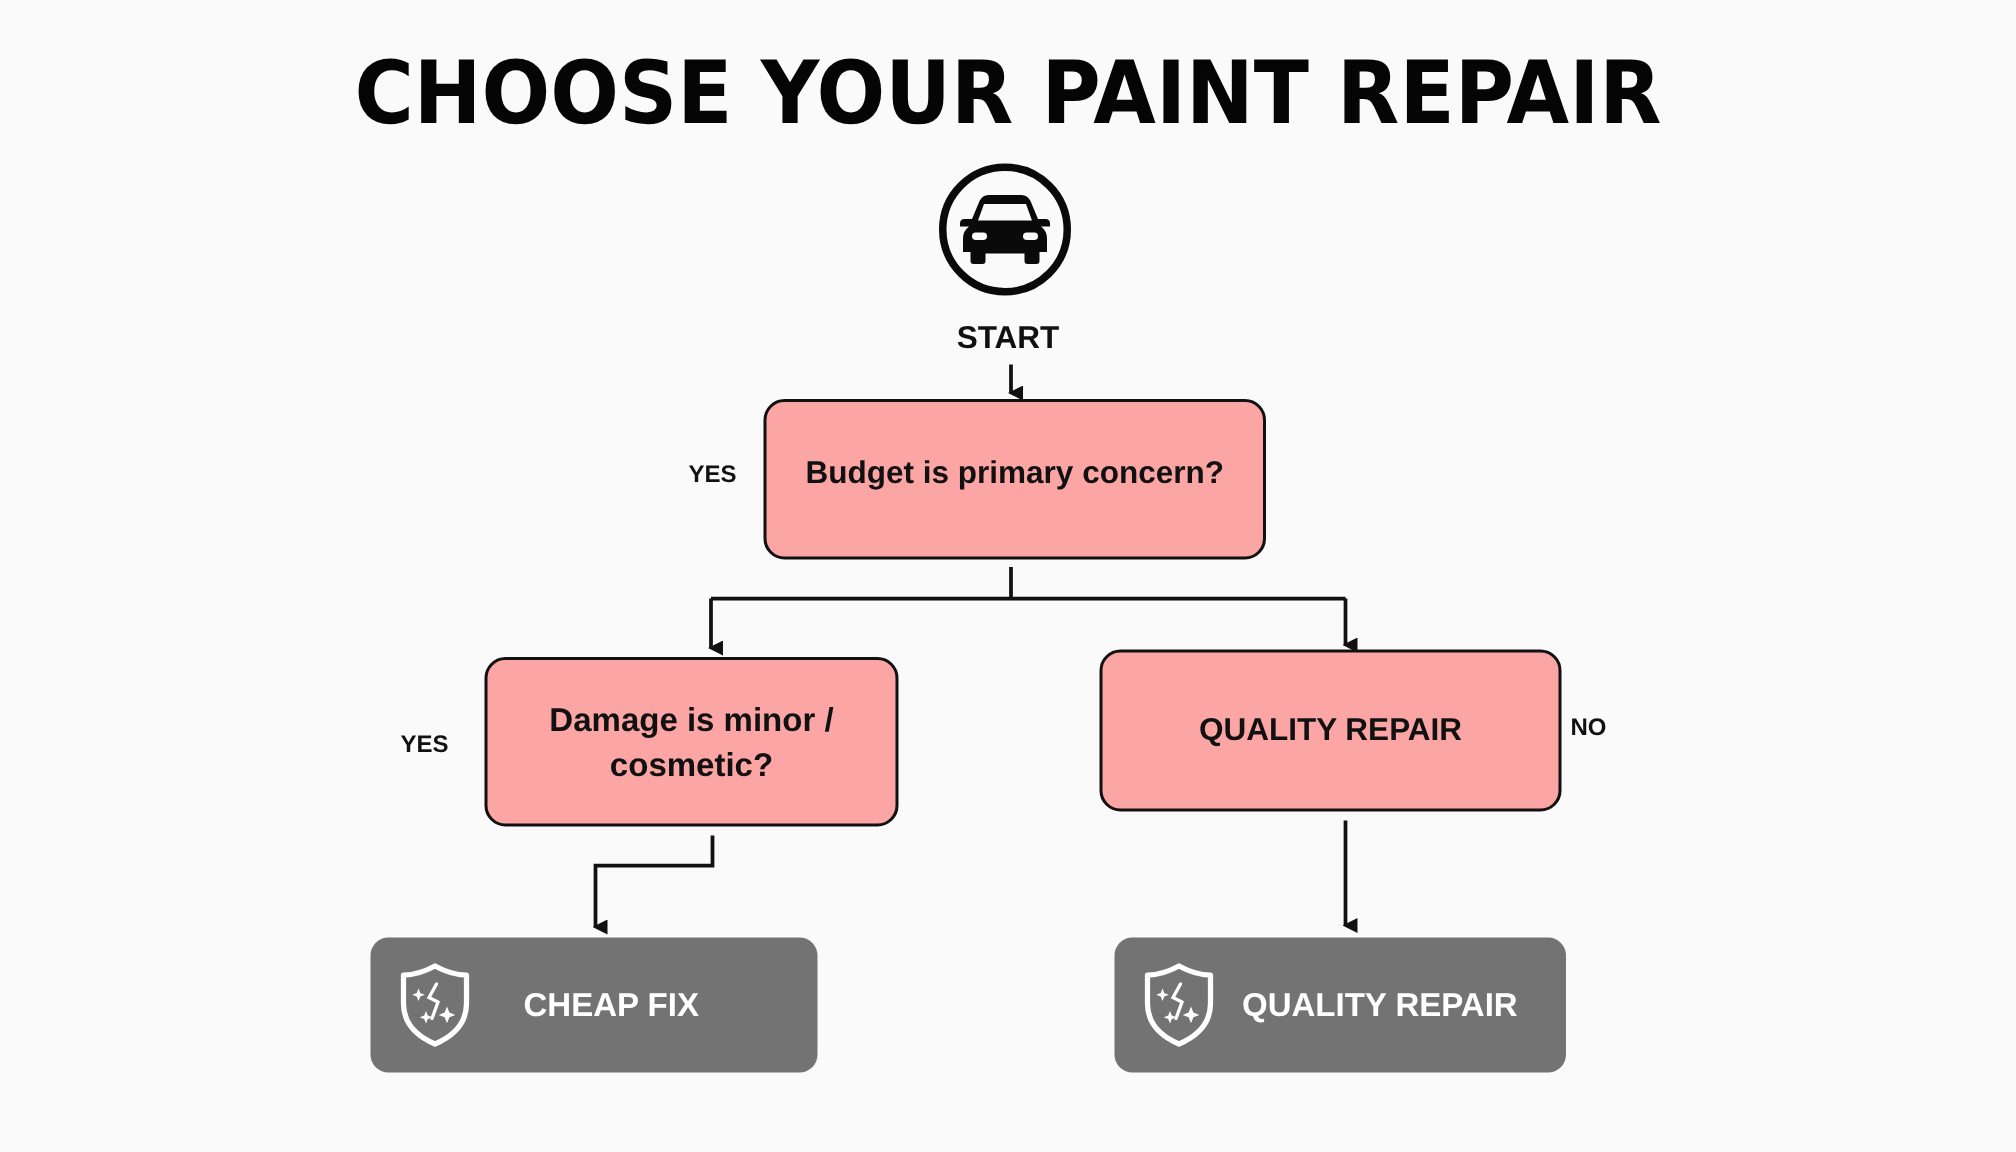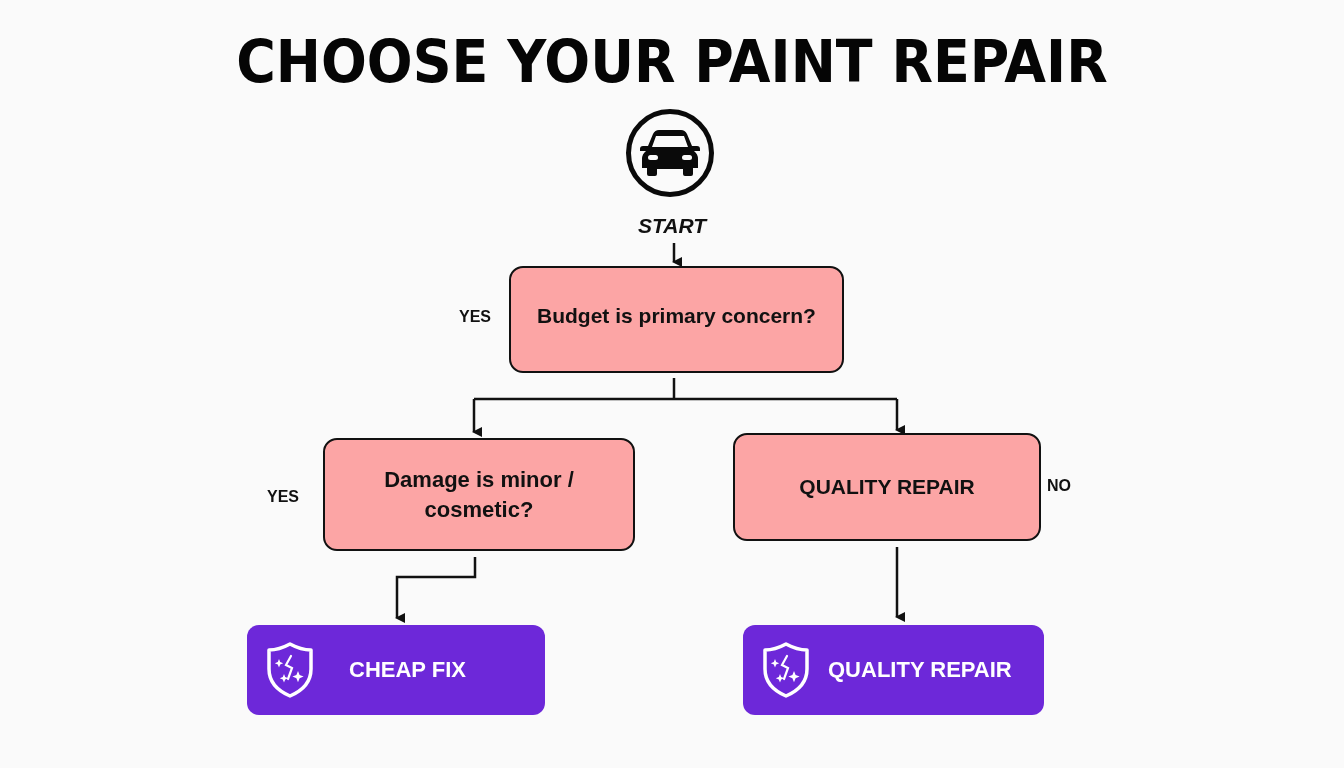--- a/index.html
+++ b/index.html
@@ -16,33 +16,33 @@
     font-size: 58px; letter-spacing: 0px; color: #050505;
     transform: scaleX(0.93); transform-origin: center;
   }
   .start-circle {
     left: 626px; top: 109px; width: 88px; height: 88px;
     border: 5px solid #0a0a0a; border-radius: 50%; box-sizing: border-box;
     display: flex; align-items: center; justify-content: center;
   }
   .start-label {
     left: 610px; top: 214px; width: 124px; text-align: center;
-    font-weight: bold; font-size: 21px; font-style: italic;
+    font-weight: bold; font-size: 21px;
   }
   .box {
     border: 2.5px solid #111; border-radius: 14px; background: #fca5a5;
     box-sizing: border-box; display: flex; align-items: center; justify-content: center;
     text-align: center; font-weight: bold;
   }
   .box1 { left: 509px; top: 266px; width: 335px; height: 107px; align-items: flex-start; padding-top: 36px; font-size: 21px; }
-  .box2 { left: 323px; top: 438px; width: 312px; height: 113px; font-size: 22px; line-height: 30px; padding: 0 40px; }
+  .box2 { left: 323px; top: 438px; width: 276px; height: 113px; font-size: 22px; line-height: 30px; padding: 0 40px; }
   .box3 { left: 733px; top: 433px; width: 308px; height: 108px; font-size: 21px; align-items: flex-start; padding-top: 40px; }
   .side { font-weight: bold; font-size: 16px; }
   .result {
-    background: #6d28d9; color: #fff; border-radius: 12px;
+    background: #737373; color: #fff; border-radius: 12px;
     display: flex; align-items: center; font-weight: bold; font-size: 22px;
   }
   .result1 { left: 247px; top: 625px; width: 298px; height: 90px; }
   .result2 { left: 743px; top: 625px; width: 301px; height: 90px; }
   .shield { width: 50px; height: 58px; margin-left: 18px; flex-shrink: 0; }
   .result1 .rlabel { margin-left: 34px; }
   .result2 .rlabel { margin-left: 17px; }
   svg.lines { position: absolute; left: 0; top: 0; }
 </style>
 </head>

